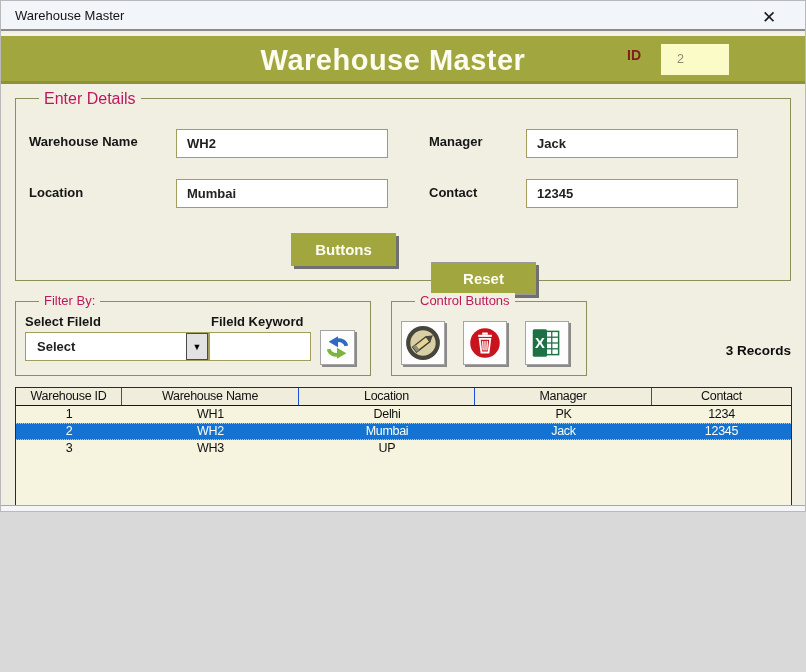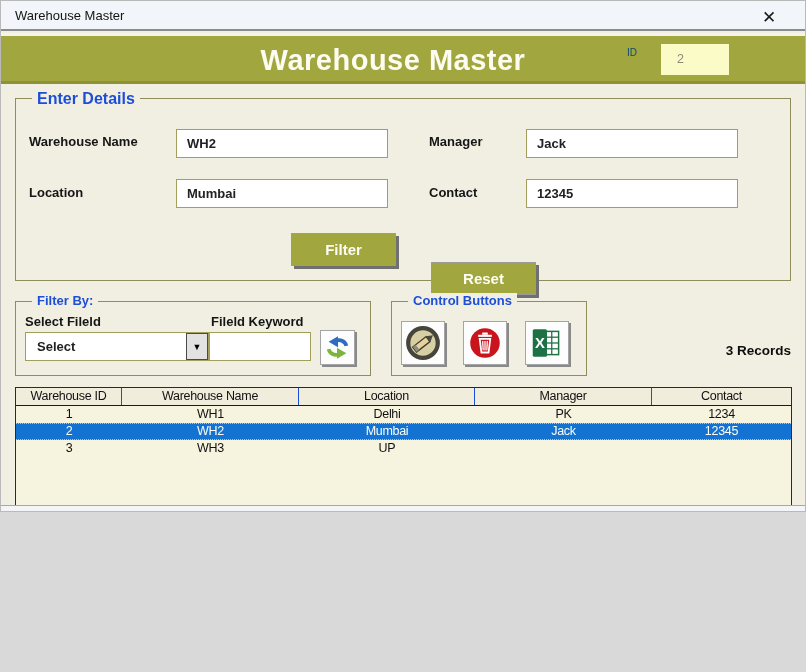--- a/index.html
+++ b/index.html
@@ -27,32 +27,32 @@
     position:absolute; left:0; top:35px; width:806px; height:48px;
     background:#A2A63F; border-bottom:3px solid #8E9237;
   }
   .band-title {
     position:absolute; left:0; right:0; top:8px; text-align:center;
     transform:translateX(-11px);
     font-size:29px; font-weight:bold; color:#FCFCF0; letter-spacing:.5px;
   }
   .id-label {
     position:absolute; left:626px; top:11px;
-    font-size:10px; font-weight:normal; color:#0c4a6e;
+    font-size:14px; font-weight:bold; color:#7f1d1d;
   }
   .id-box {
     position:absolute; left:660px; top:8px; width:68px; height:31px;
     background:#FBFBC8; border:none; font-size:12.5px; color:#8B8B76;
     padding-left:16px; line-height:31px;
   }
   
   .frame { position:absolute; border:1px solid #8F8D5A; }
   .frame-legend {
-    position:absolute; top:-9px; left:16px; background:#F1EFE2; padding:0 5px;
-    font-weight:bold; color:#1d4ed8; white-space:nowrap;
+    position:absolute; top:-9px; left:23px; background:#F1EFE2; padding:0 5px;
+    font-weight:normal; color:#be185d; white-space:nowrap;
   }
   .enter-details { left:14px; top:97px; width:776px; height:183px; }
   .enter-details .frame-legend { font-size:16px; }
   .field-label { position:absolute; font-size:13px; font-weight:bold; color:#151515; }
   .textbox {
     position:absolute; height:29px; background:#FFFFFF; border:1px solid #A39E5C;
     font-family:"Liberation Sans", sans-serif; font-size:13px; font-weight:bold;
     color:#222; padding-left:10px;
   }
   
@@ -157,21 +157,21 @@
   </div>
   <span class="field-label" style="left:28px; top:133px;">Warehouse Name</span>
   <input class="textbox" style="left: 175px; top: 128px; width: 212px;" value="WH2">
   <span class="field-label" style="left:428px; top:133px;">Manager</span>
   <input class="textbox" style="left: 525px; top: 128px; width: 212px;" value="Jack">
   <span class="field-label" style="left:28px; top:184px;">Location</span>
   <input class="textbox" style="left: 175px; top: 178px; width: 212px;" value="Mumbai">
   <span class="field-label" style="left:428px; top:184px;">Contact</span>
   <input class="textbox" style="left: 525px; top: 178px; width: 212px;" value="12345">
 
-  <button class="olive-btn" style="left:290px; top:232px;">Filter</button>
+  <button class="olive-btn" style="left:290px; top:232px;">Buttons</button>
   <button class="olive-btn" style="left:430px; top:232px;margin-top:29px;">Reset</button>
 
   <div class="frame filter-frame">
     <span class="frame-legend">Filter By:</span>
   </div>
   <span class="field-label" style="left:24px; top:313px;">Select Fileld</span>
   <span class="field-label" style="left:210px; top:313px;">Fileld Keyword</span>
   <div class="combo">
     <span class="combo-value">Select</span>
     <span class="combo-btn">▼</span>

